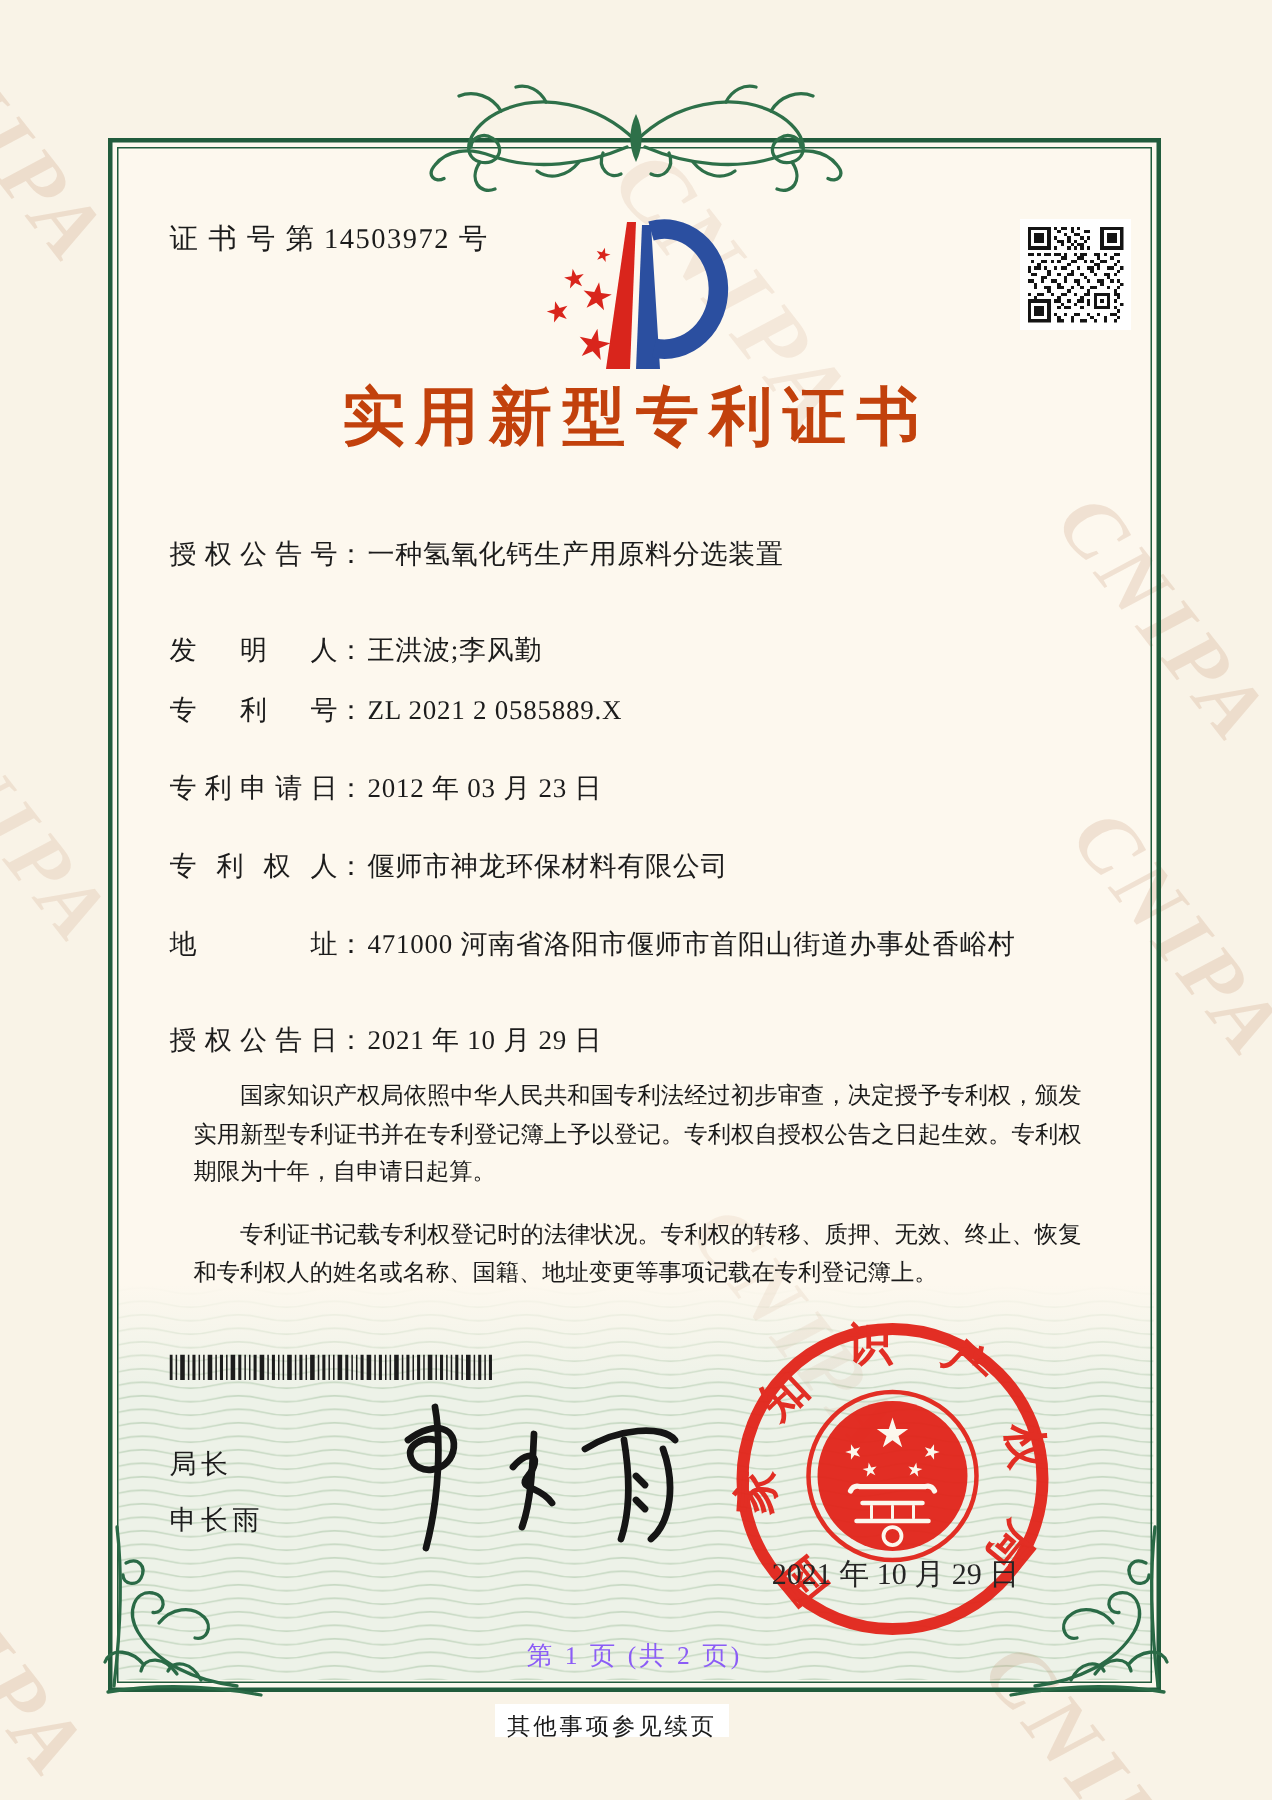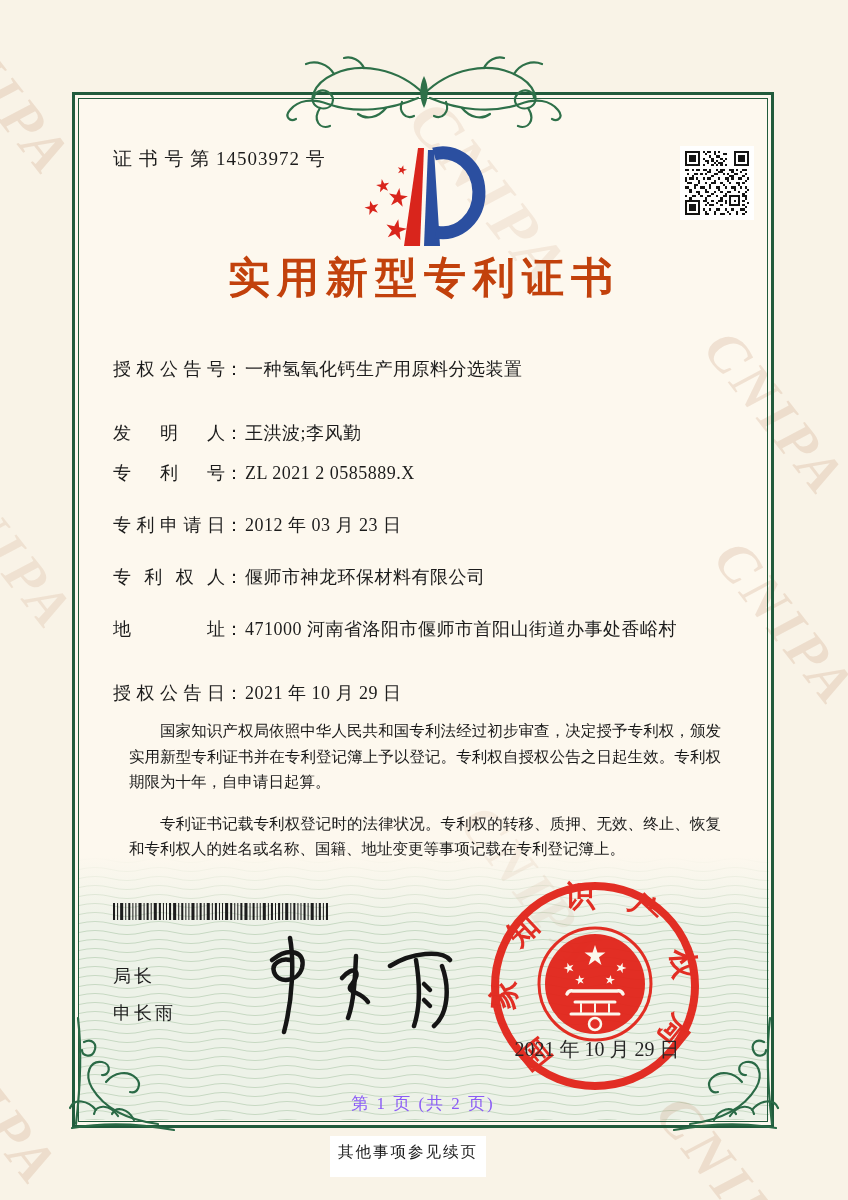--- a/index.html
+++ b/index.html
@@ -45,21 +45,21 @@
     font-size:15.5px;line-height:25.5px;text-align:justify;color:#1a1a1a;
   }
   .paras p{margin:16px;text-indent:2em;}
   .barcode{position:absolute;left:113px;top:903px;}
   .signer-title{position:absolute;left:113px;top:964px;font-size:18px;letter-spacing:3px;}
   .signer-name{position:absolute;left:113px;top:1001px;font-size:18px;letter-spacing:3px;}
   .signature{position:absolute;left:238px;top:926px;}
   .seal{position:absolute;left:483px;top:874px;opacity:.95;}
   .page-num{position:absolute;left:72px;top:1092px;width:702px;text-align:center;font-size:17px;letter-spacing:2px;color:#8b5cf6;}
   .note-box{
-    position:absolute;left:330px;top:1136px;width:156px;height:41px;line-height:31px;
+    position:absolute;left:330px;top:1136px;width:156px;height:22px;line-height:31px;
     background:#ffffff;text-align:center;font-size:15.5px;letter-spacing:2px;color:#1a1a1a;
   }
 </style>
 </head>
 <body>
 
 <svg width="0" height="0" style="position:absolute">
   <defs>
     <path id="star" d="M0,-1 L0.2245,-0.309 L0.951,-0.309 L0.3633,0.118 L0.5878,0.809 L0,0.382 L-0.5878,0.809 L-0.3633,0.118 L-0.951,-0.309 L-0.2245,-0.309 Z"></path>
   </defs>

